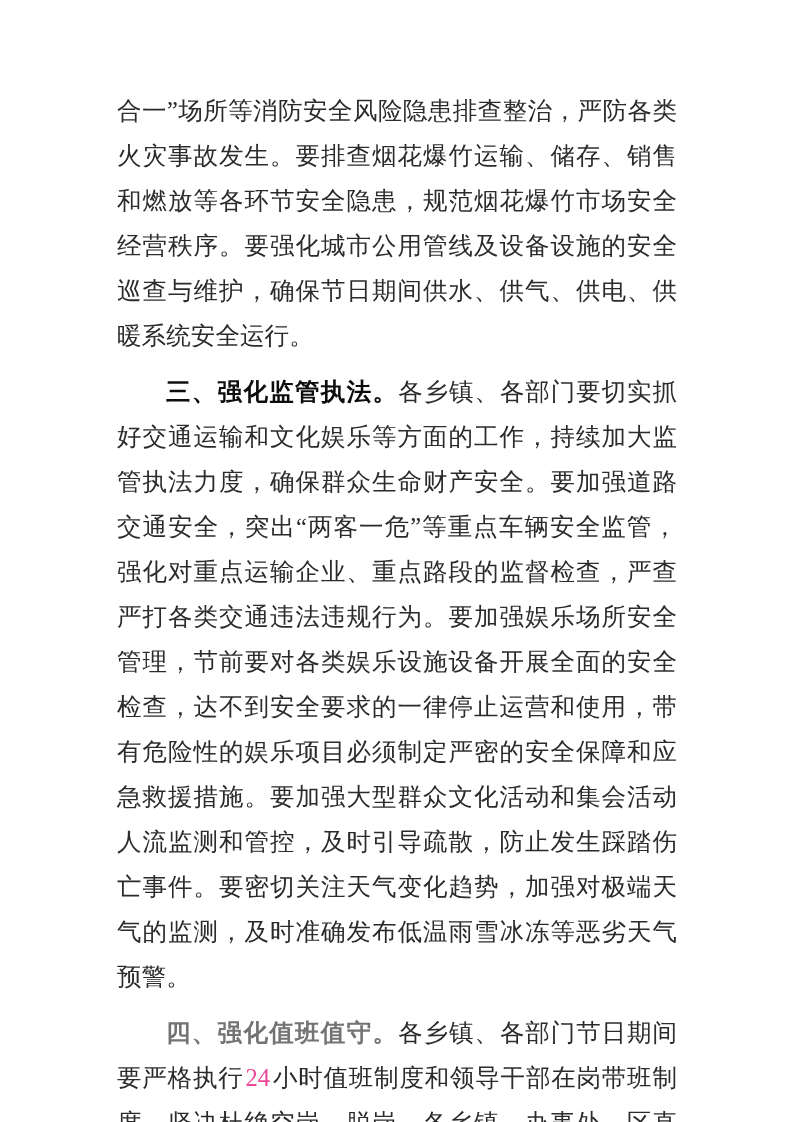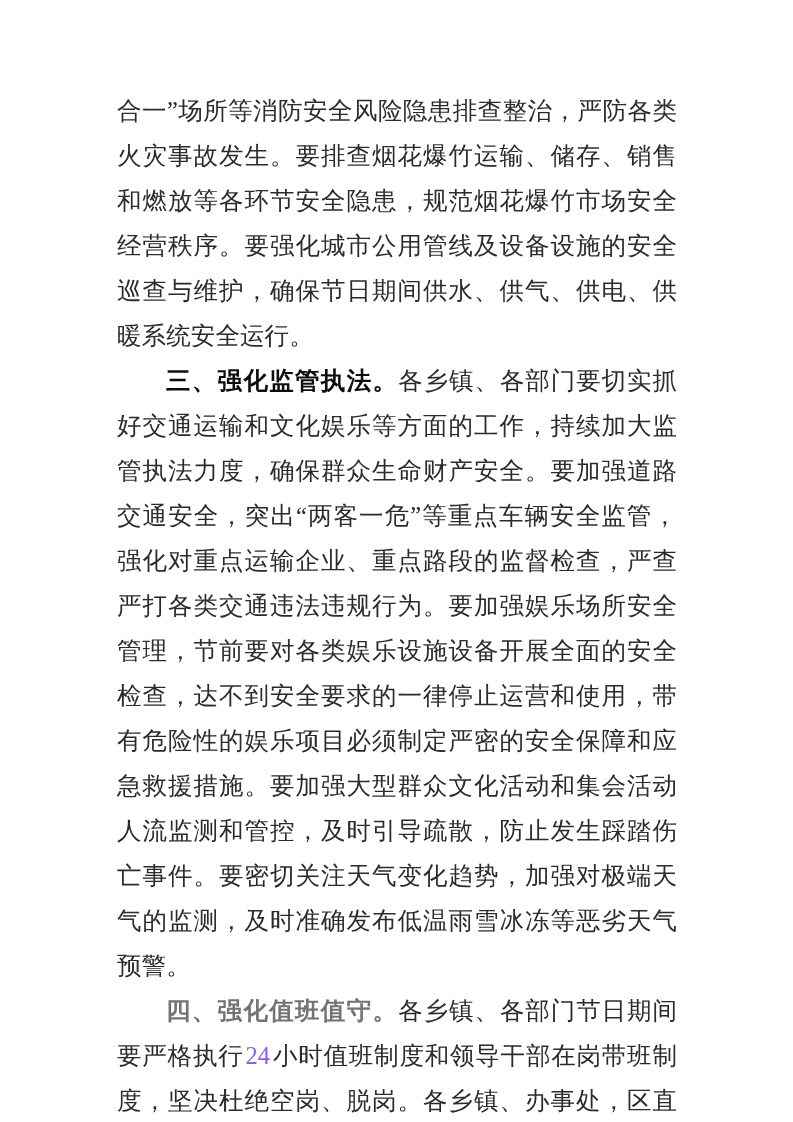--- a/index.html
+++ b/index.html
@@ -42,20 +42,21 @@
     text-align: justify;
     text-justify: inter-character;
     text-align-last: left;
     letter-spacing: 0.1px;
     word-break: break-all;
     -webkit-font-smoothing: antialiased;
   }
 
   .para.indent {
     text-indent: 49px;
+    margin-top: 11px;
   }
 
   
   .run-heading {
     font-family: "DejaVu Sans", "Liberation Sans", sans-serif;
     font-weight: bold;
     color: #0d0d0d;
     letter-spacing: 0.5px;
   }
 
@@ -75,18 +76,18 @@
 
     <p class="para" style="color: rgb(43, 43, 43);">
       <span>合一”场所等消防安全风险隐患排查整治，严防各类火灾事故发生。要排查烟花爆竹运输、储存、销售和燃放等各环节安全隐患，规范烟花爆竹市场安全经营秩序。要强化城市公用管线及设备设施的安全巡查与维护，确保节日期间供水、供气、供电、供暖系统安全运行。</span>
     </p>
 
     <p class="para indent" style="color: rgb(43, 43, 43);">
       <span class="run-heading" style="color: rgb(13, 13, 13);">三、强化监管执法。</span><span>各乡镇、各部门要切实抓好交通运输和文化娱乐等方面的工作，持续加大监管执法力度，确保群众生命财产安全。要加强道路交通安全，突出“两客一危”等重点车辆安全监管，强化对重点运输企业、重点路段的监督检查，严查严打各类交通违法违规行为。要加强娱乐场所安全管理，节前要对各类娱乐设施设备开展全面的安全检查，达不到安全要求的一律停止运营和使用，带有危险性的娱乐项目必须制定严密的安全保障和应急救援措施。要加强大型群众文化活动和集会活动人流监测和管控，及时引导疏散，防止发生踩踏伤亡事件。要密切关注天气变化趋势，加强对极端天气的监测，及时准确发布低温雨雪冰冻等恶劣天气预警。</span>
     </p>
 
     <p class="para indent" style="color: rgb(43, 43, 43);">
-      <span class="run-heading" style="color: #737373;">四、强化值班值守。</span><span>各乡镇、各部门节日期间要严格执行</span><span class="num" style="color: #8b5cf6;">24</span><span>小时值班制度和领导干部在岗带班制度，坚决杜绝空岗、脱岗。各乡镇、办事处，区直各单位要安排副科级以上领导干部带班，值班带班安排表要提前</span>
+      <span class="run-heading" style="color: #737373;">四、强化值班值守。</span><span>各乡镇、各部门节日期间要严格执行</span><span class="num" style="color: #ec4899;">24</span><span>小时值班制度和领导干部在岗带班制度，坚决杜绝空岗、脱岗。各乡镇、办事处，区直各单位要安排副科级以上领导干部带班，值班带班安排表要提前</span>
     </p>
 
   </div>
 
 </div>
 
 </body></html>

